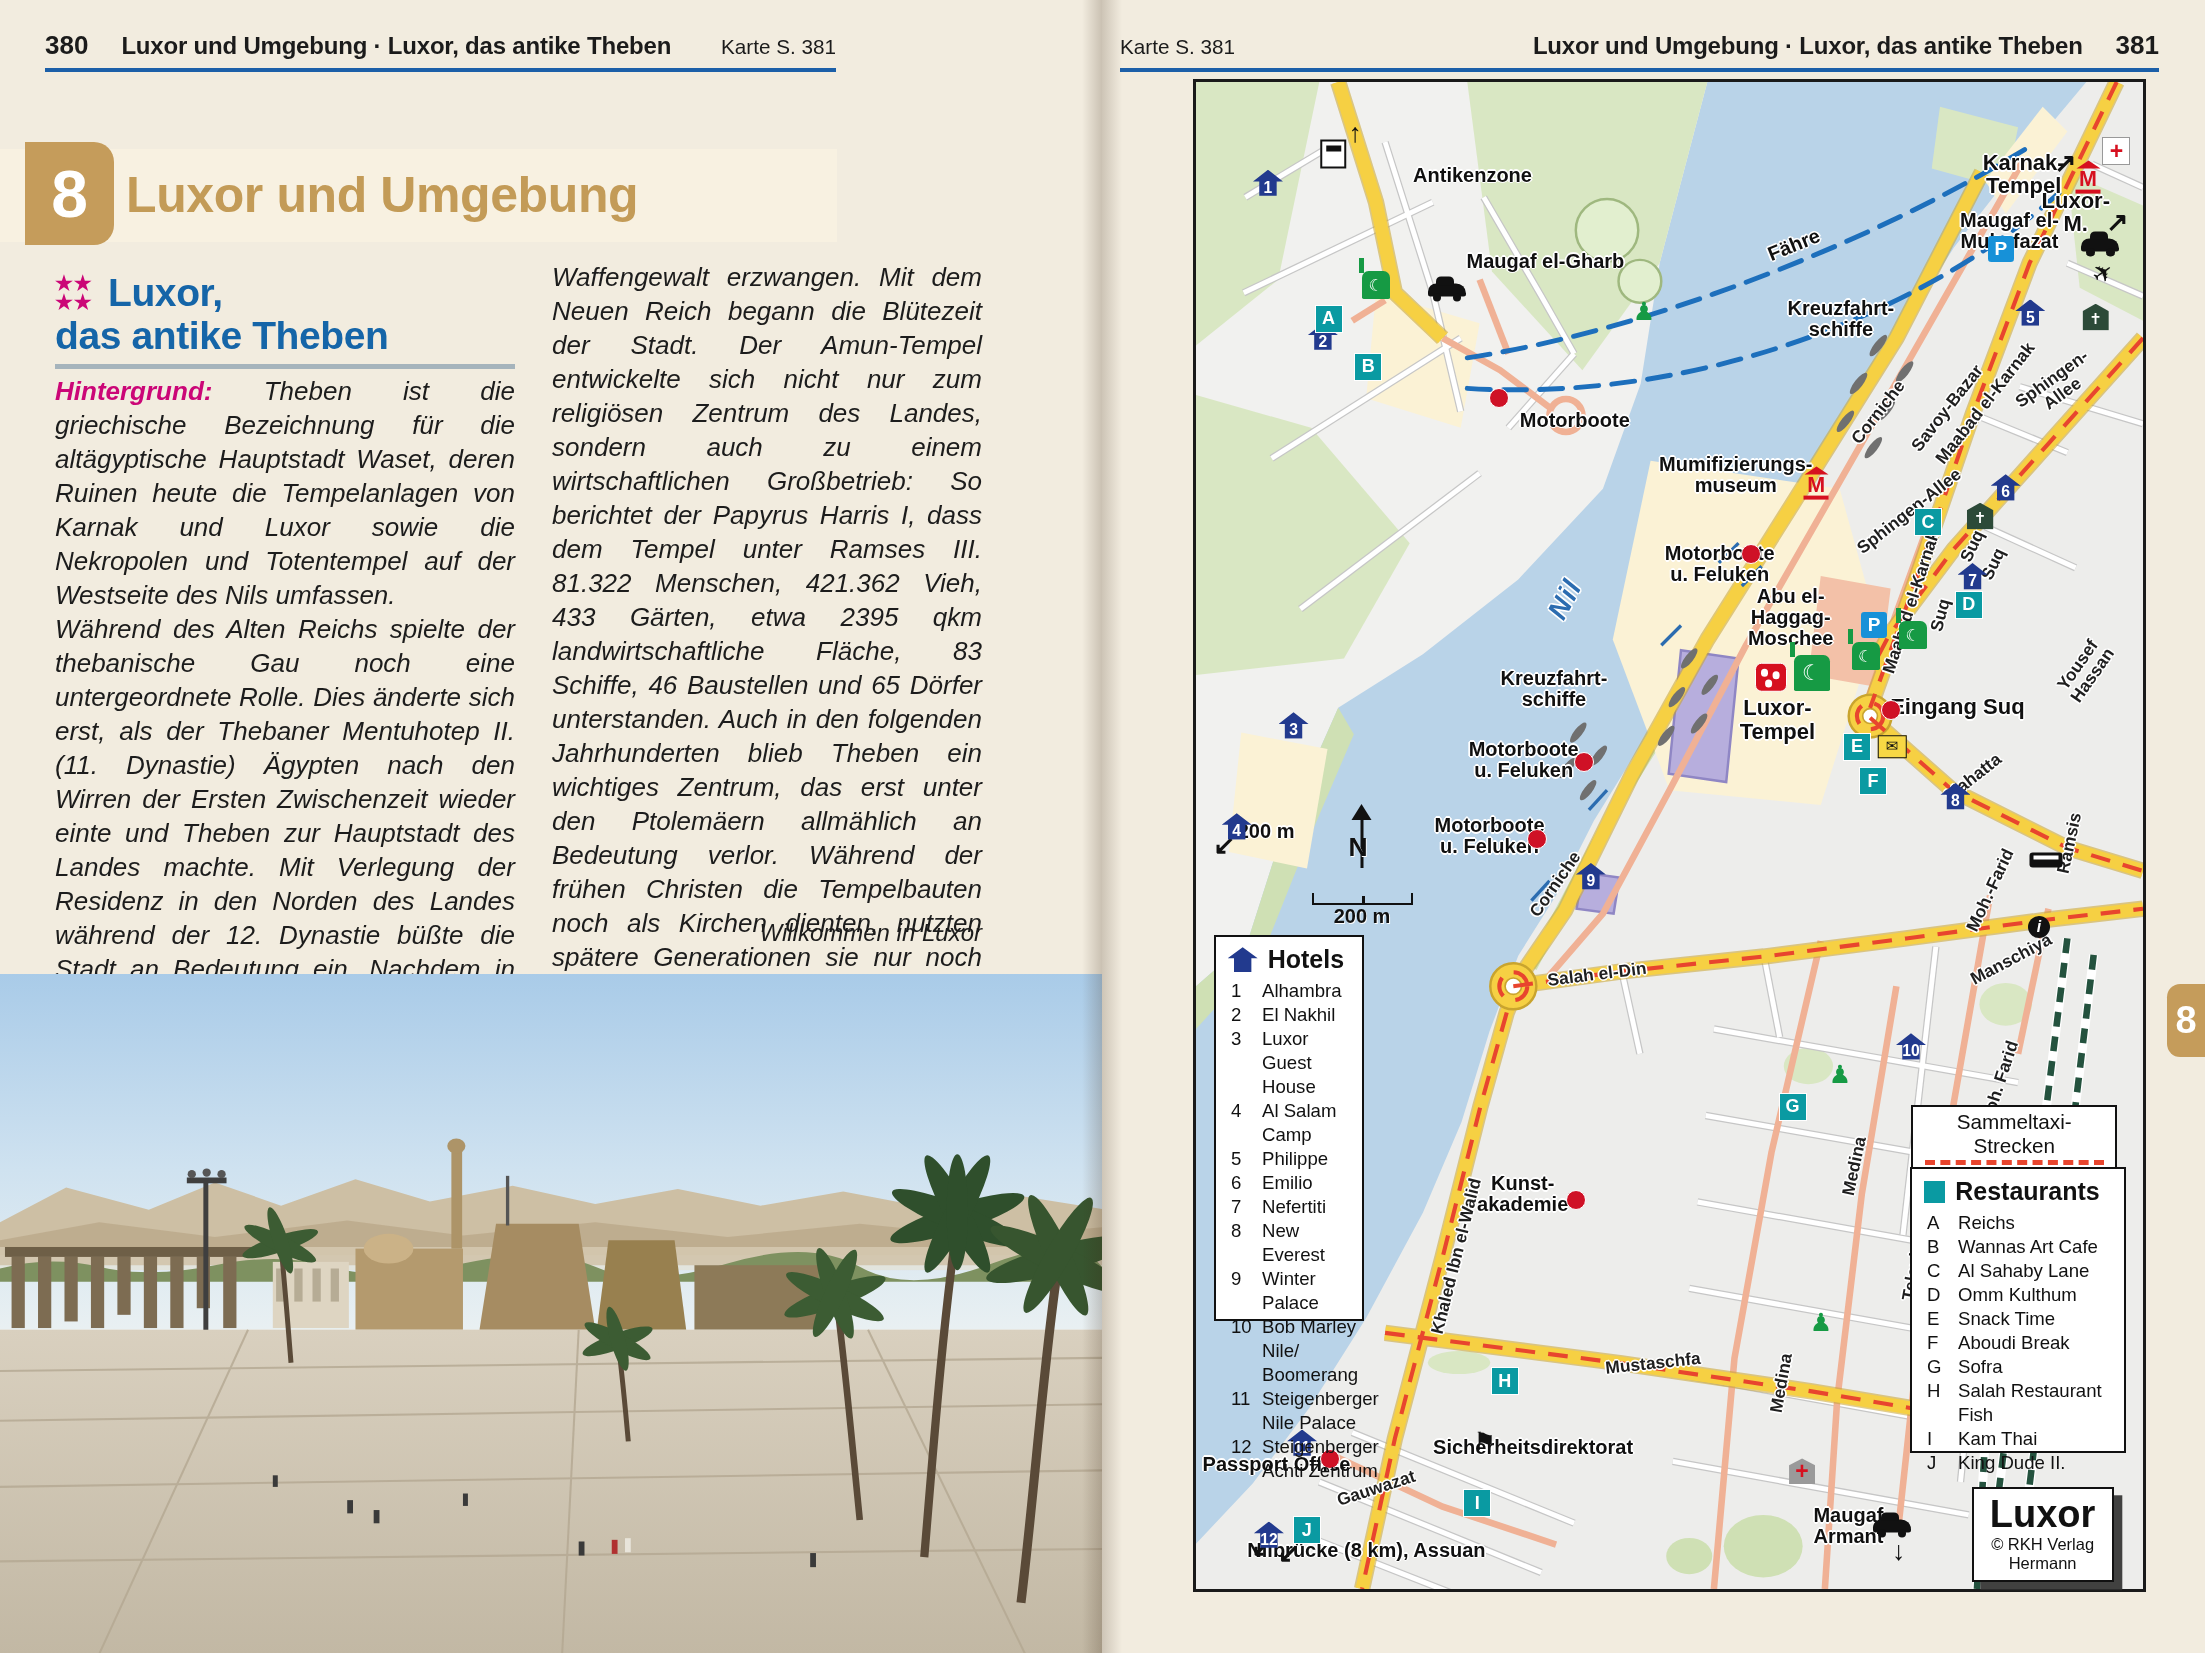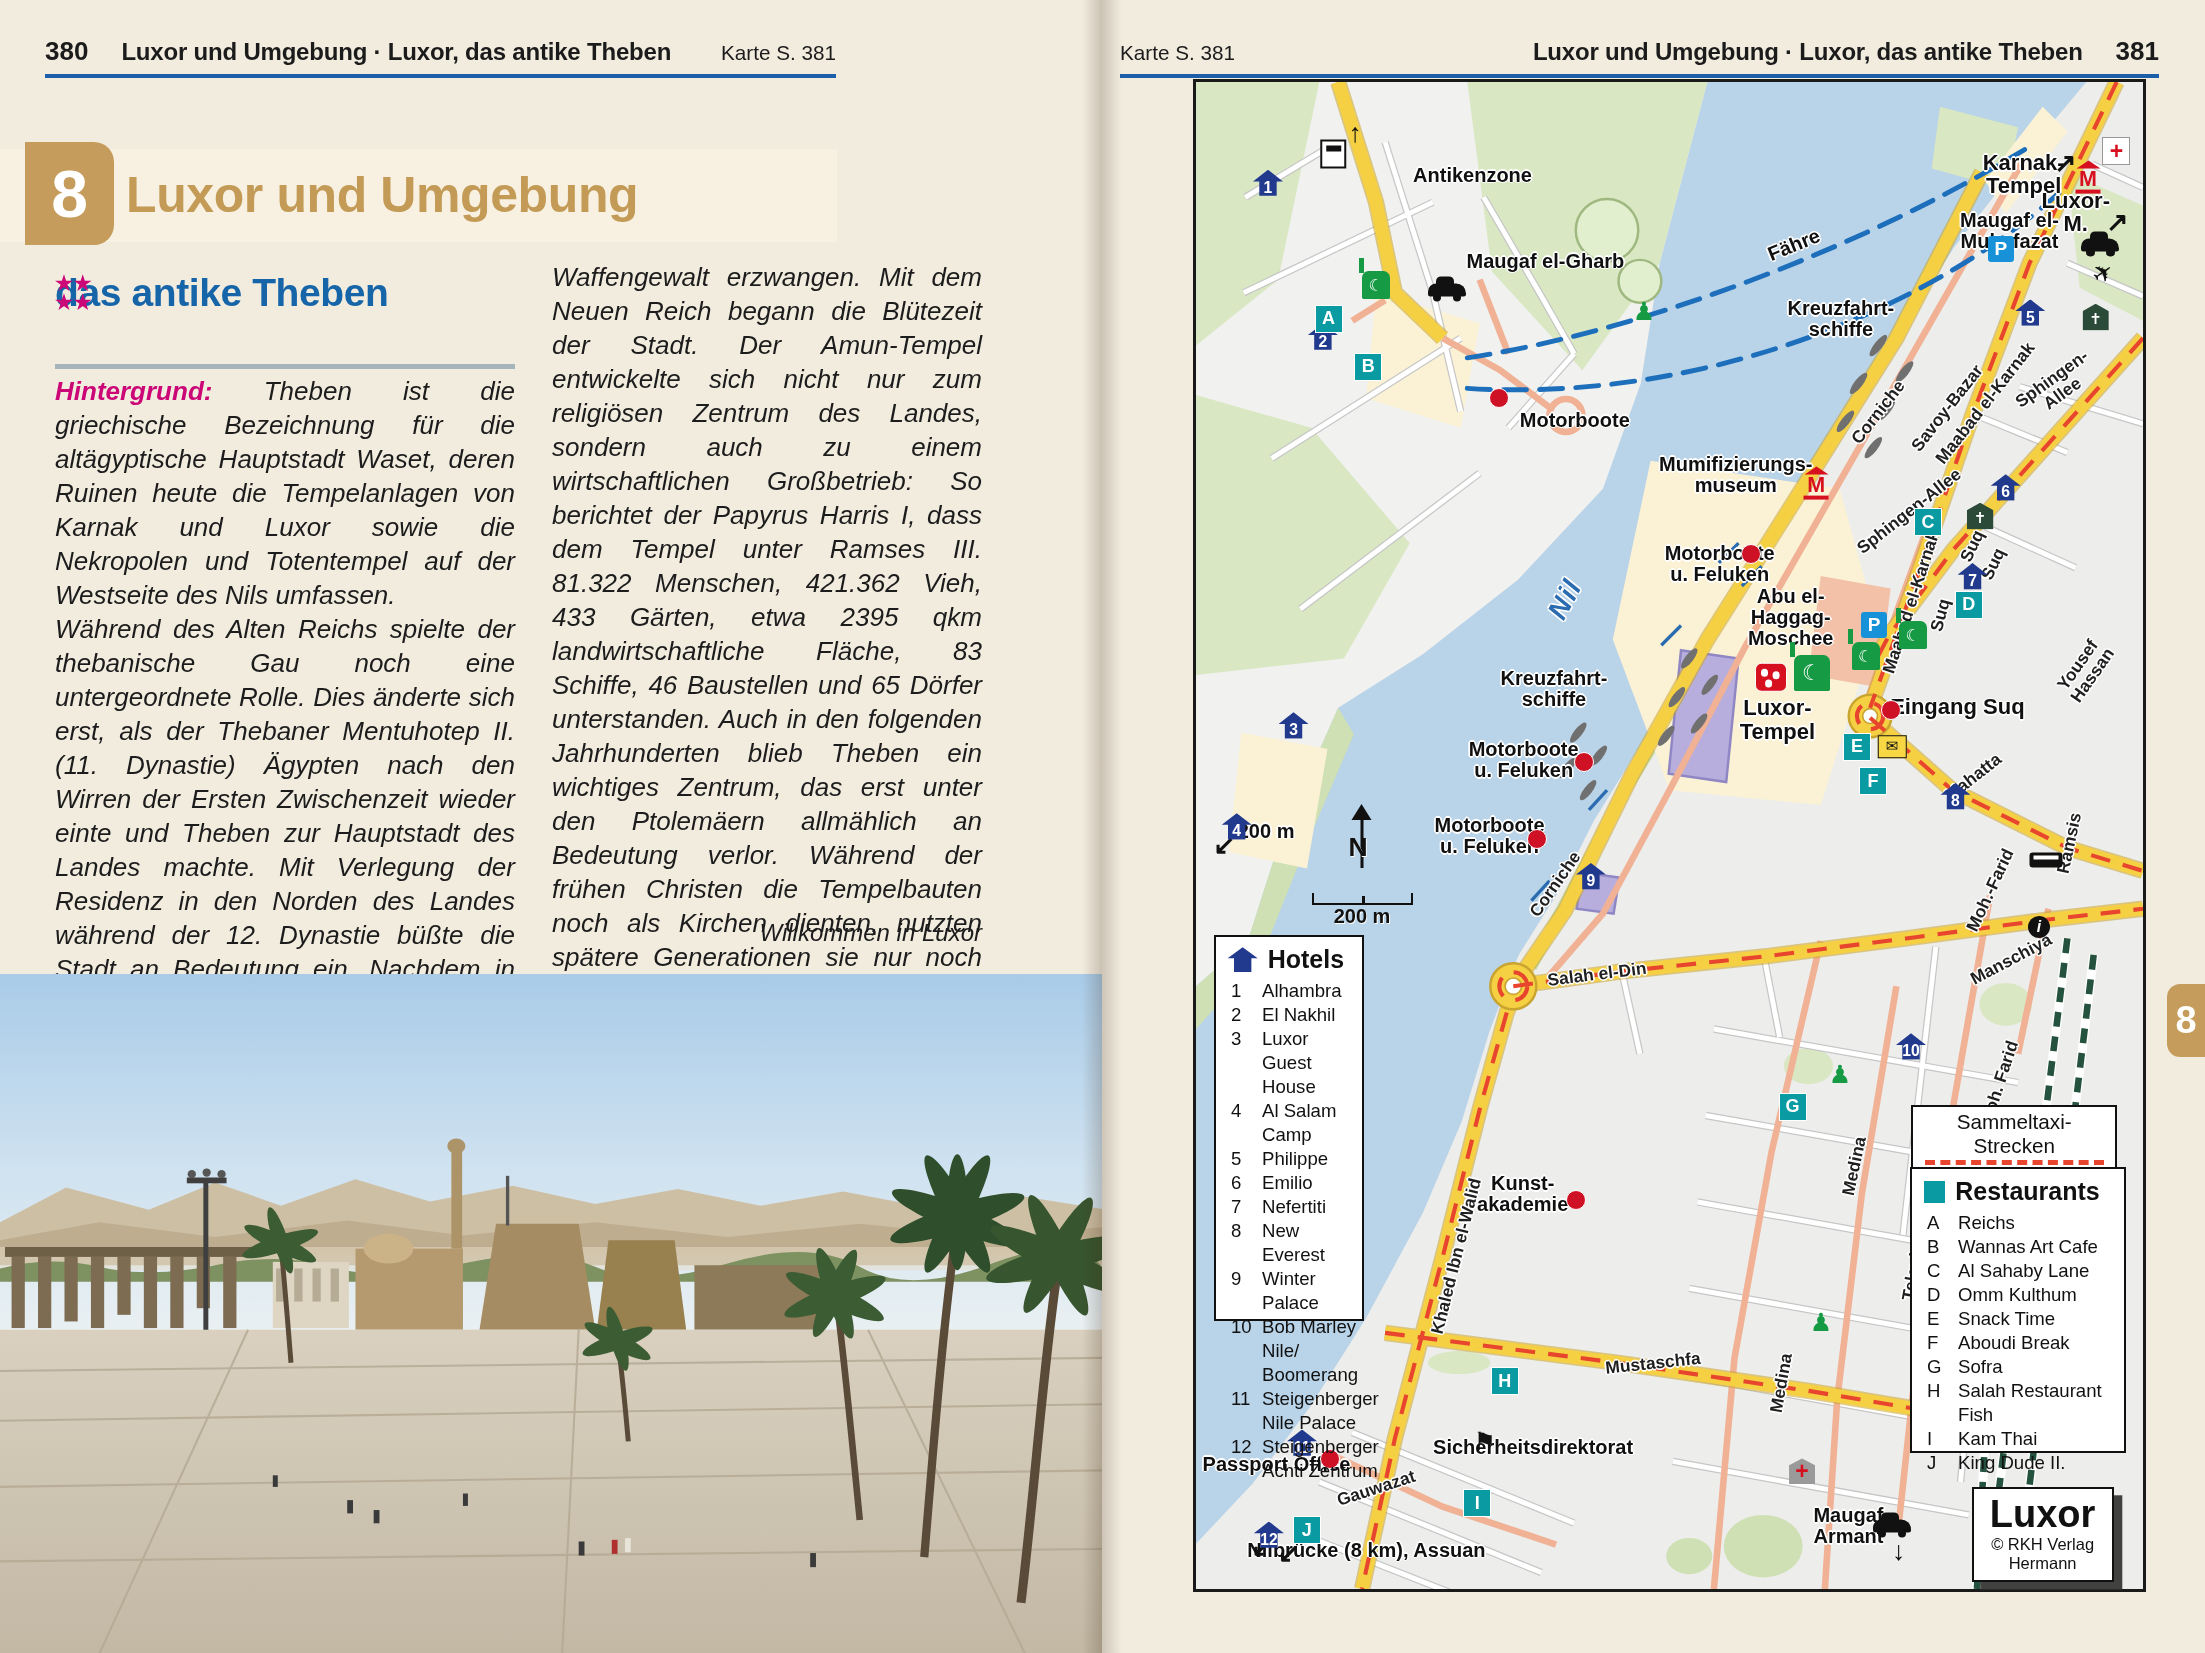--- a/index.html
+++ b/index.html
@@ -4,21 +4,21 @@
 <style>
   html,body{margin:0;padding:0;background:#888;}
   .spread{position:relative;width:2205px;height:1654px;display:flex;font-family:"Liberation Sans",sans-serif;background:#f2ecdf;}
   .page{position:relative;overflow:hidden;}
   .page-left{width:1102px;height:1654px;background:#f2ecdf;}
   .page-right{width:1103px;height:1654px;background:#f2ecdf;}
   .page-left::after{content:"";position:absolute;right:0;top:0;bottom:0;width:20px;background:linear-gradient(to left,rgba(60,40,20,.22),rgba(60,40,20,0));}
   .page-right::before{content:"";position:absolute;left:0;top:0;bottom:0;width:20px;background:linear-gradient(to right,rgba(60,40,20,.20),rgba(60,40,20,0));z-index:60;}
 
   
-  .hdr{position:absolute;top:36px;height:36px;color:#1b1b1b;}
+  .hdr{position:absolute;top:30px;height:36px;color:#1b1b1b;}
   .hdr-l{left:45px;width:791px;}
   .hdr-r{left:18px;width:1039px;}
   .hdr .pnum{font-weight:bold;font-size:26px;}
   .hdr .htitle{font-weight:bold;font-size:24px;letter-spacing:-0.2px;}
   .hdr .karte{font-size:20.7px;}
   .hdr-row{display:flex;align-items:baseline;gap:33px;}
   .hdr-rule{position:absolute;left:0;right:0;top:38px;height:4.1px;background:#1c5fa8;}
   .hdr-l .karte{margin-left:auto;}
   .hdr-r .htitle{margin-left:auto;}
 
@@ -120,20 +120,21 @@
     </div>
 
     <div class="band">
       <div class="chapnum">8</div>
       <div class="chaptitle">Luxor und Umgebung</div>
     </div>
 
     <div class="art-title">
       <span class="stars">★★
 ★★</span>
+      <div class="t1">Luxor,</div>
       <div class="t2">das antike Theben</div>
     </div>
     <div class="title-rule"></div>
 
     <div class="col col1">
       <span class="lead">Hintergrund:</span>
       <span>Theben ist die griechische Bezeichnung für die altägyptische Hauptstadt Waset, deren Ruinen heute die Tempelanlagen von Karnak und Luxor sowie die Nekropolen und Totentempel auf der Westseite des Nils umfassen.</span>
       <div>Während des Alten Reichs spielte der thebanische Gau noch eine untergeordnete Rolle. Dies änderte sich erst, als der Thebaner Mentuhotep II. (11. Dynastie) Ägypten nach den Wirren der Ersten Zwischenzeit wieder einte und Theben zur Hauptstadt des Landes machte. Mit Verlegung der Residenz in den Norden des Landes während der 12. Dynastie büßte die Stadt an Bedeutung ein. Nachdem in den Folgejahren Ägypten von Fremdherrschern (Hyksos) regiert wurde, waren es wiederum die Thebaner, welche die erneute Reichseinigung mit</div>
     </div>
     <div class="col col2">

